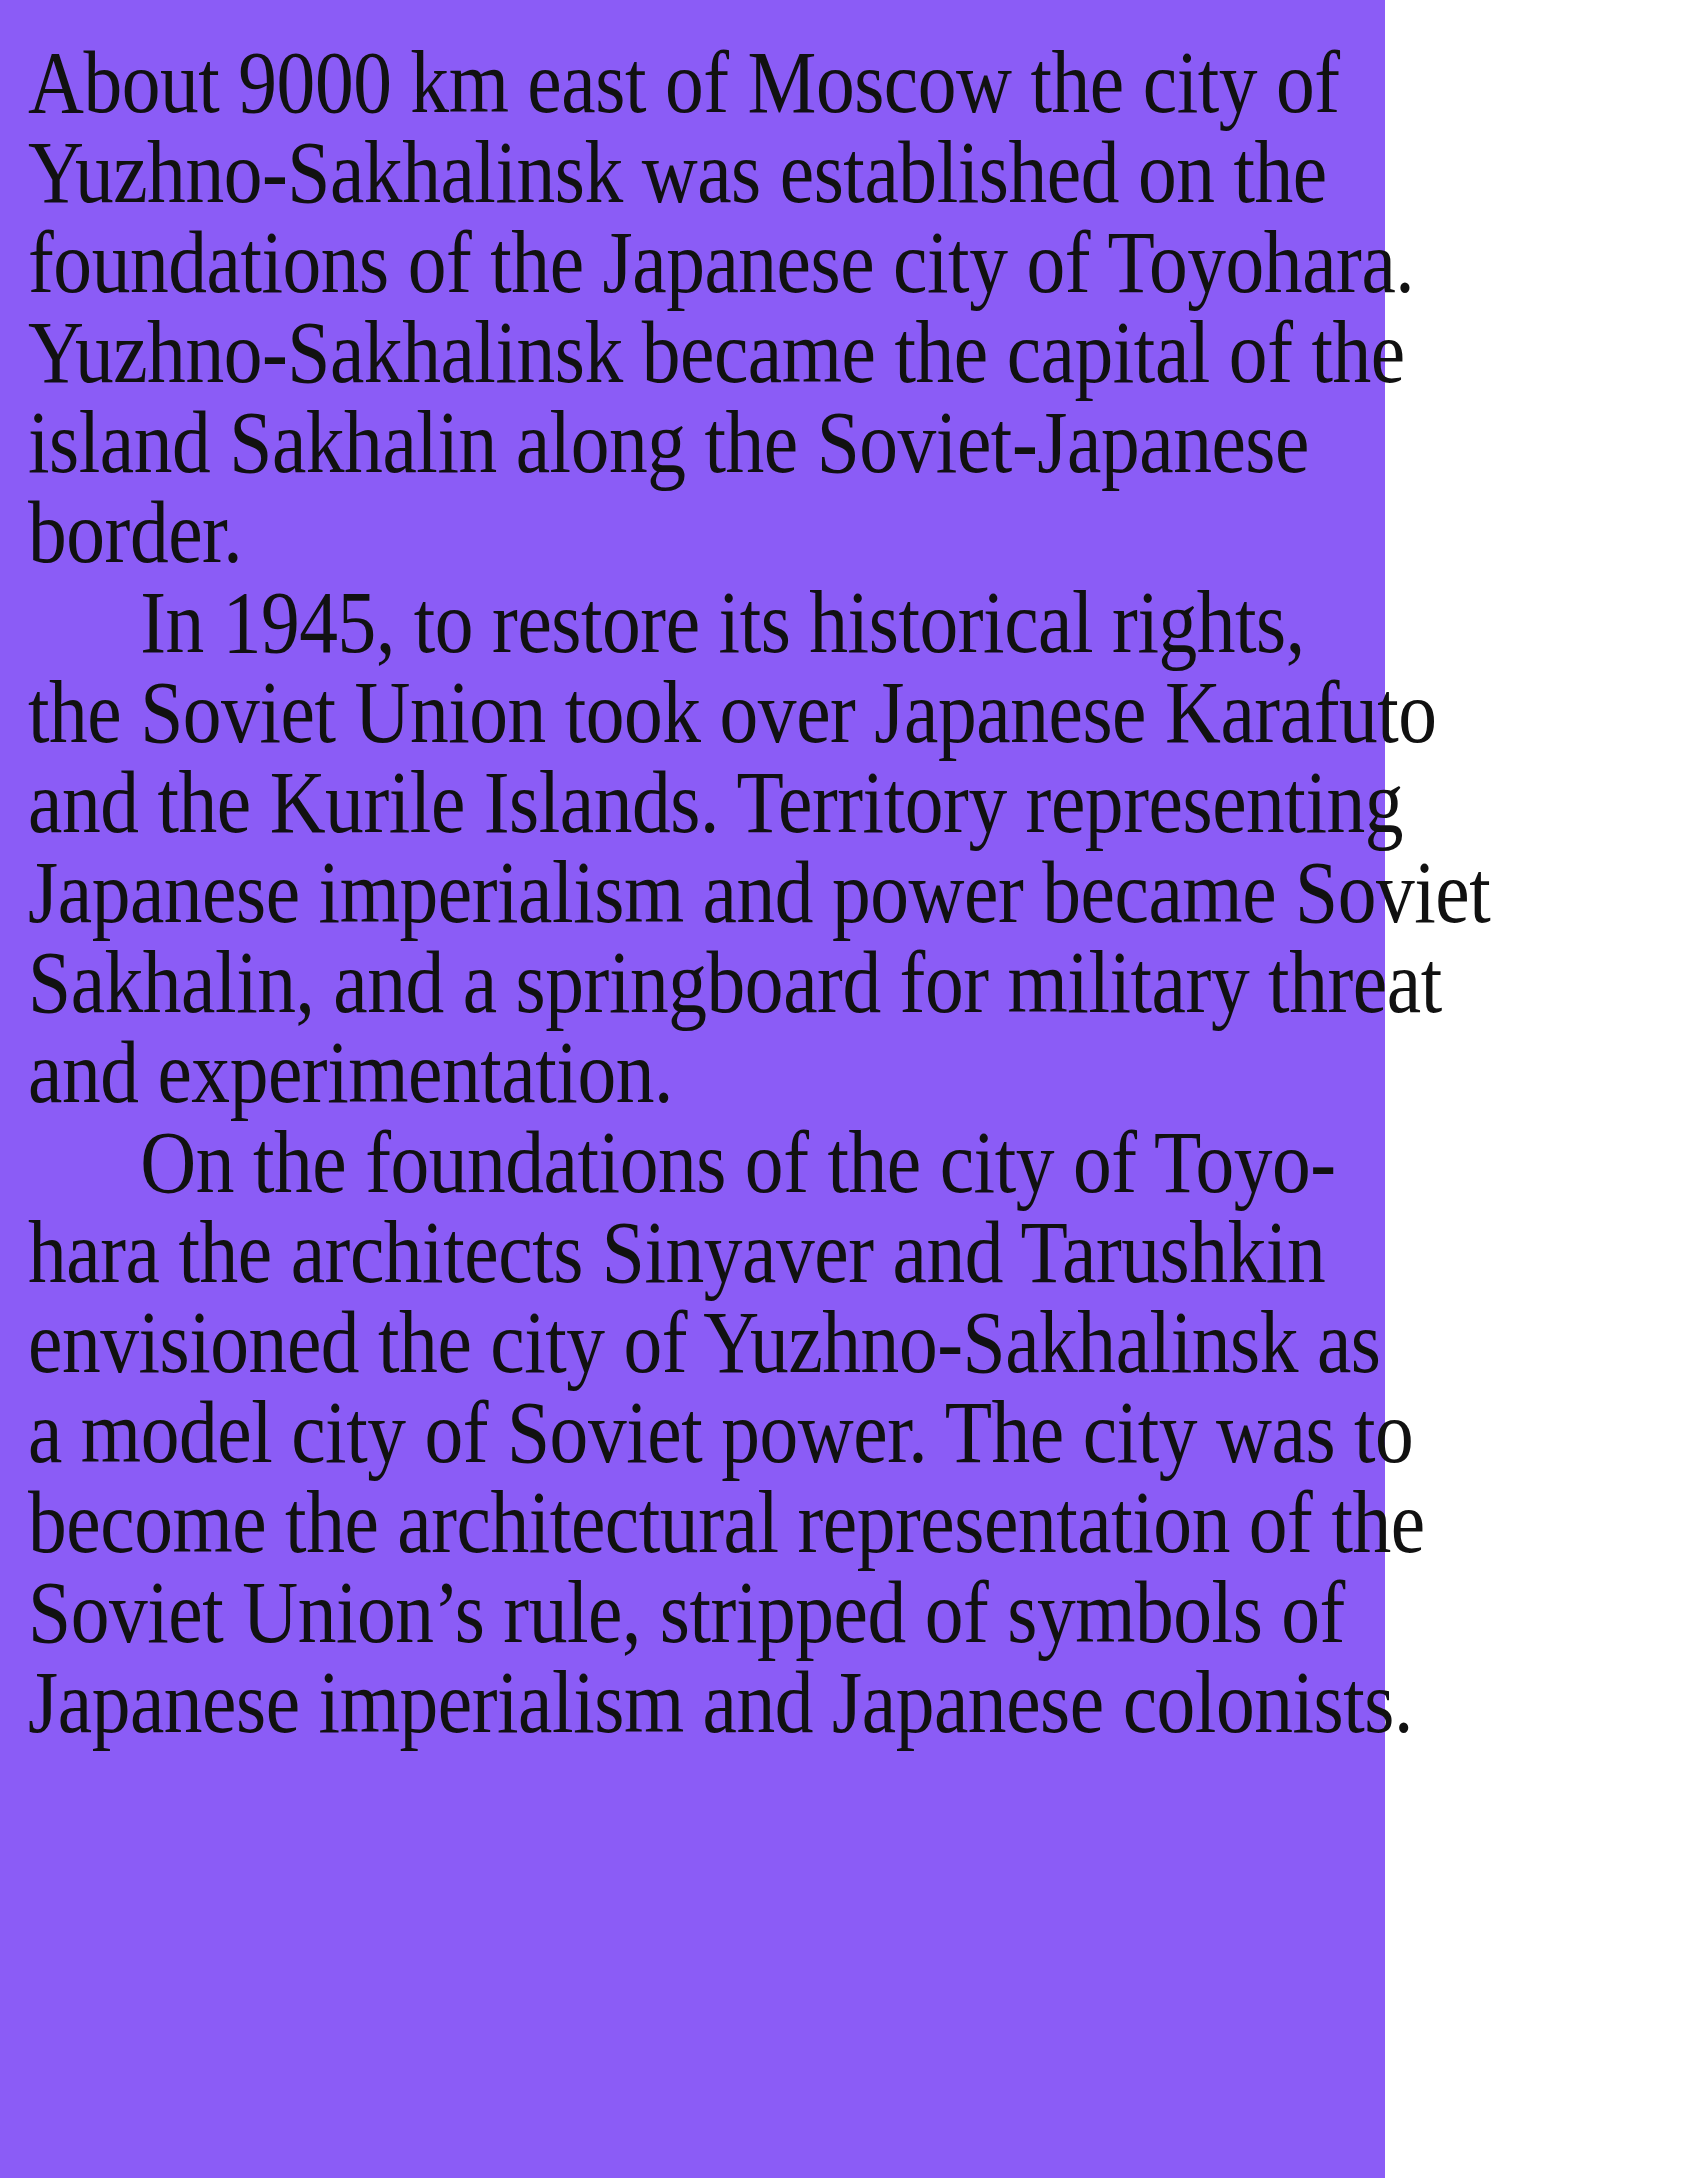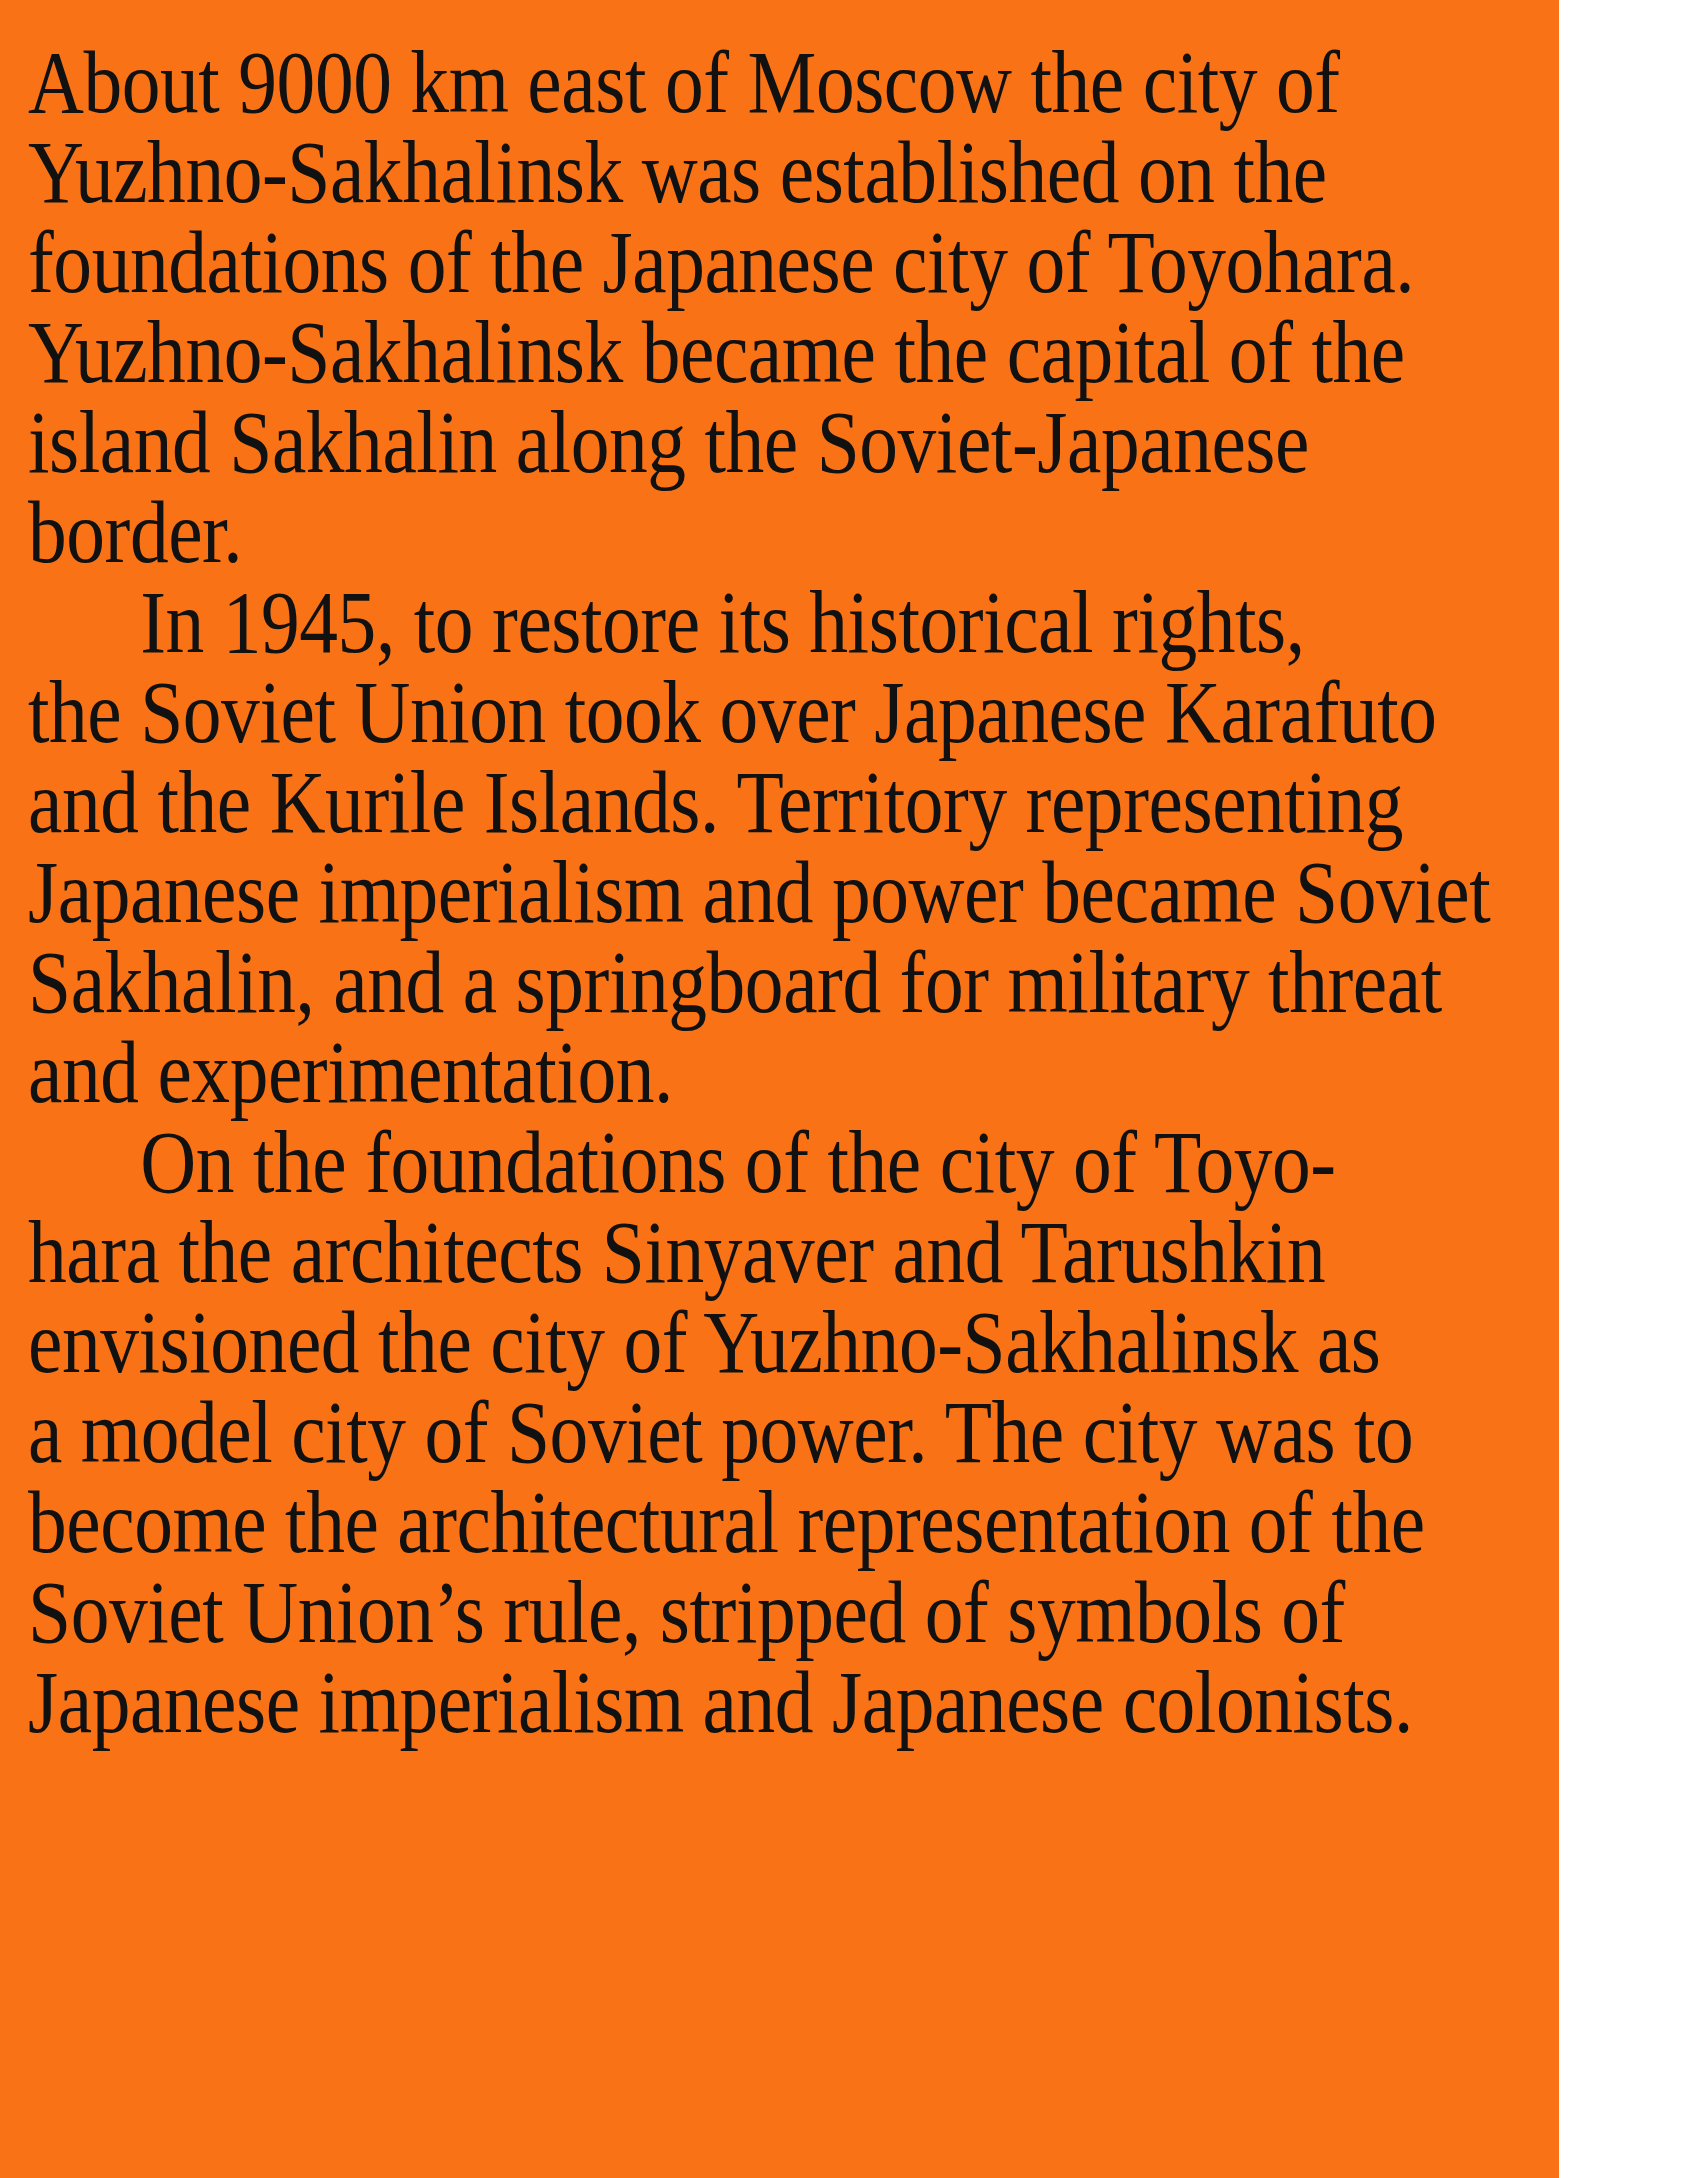--- a/index.html
+++ b/index.html
@@ -4,23 +4,23 @@
 <style>
   html, body {
     margin: 0;
     padding: 0;
     background: #ffffff;
     width: 1702px;
     height: 2178px;
     overflow: hidden;
   }
   .page {
-    width: 1559px;
+    width: 1385px;
     height: 2178px;
-    background: #f97316;
+    background: #8b5cf6;
     position: relative;
   }
   .text-block {
     position: absolute;
     top: 37px;
     left: 28px;
     color: #111111;
     font-family: "Liberation Serif", "DejaVu Serif", serif;
     font-size: 89px;
     line-height: 90px;

